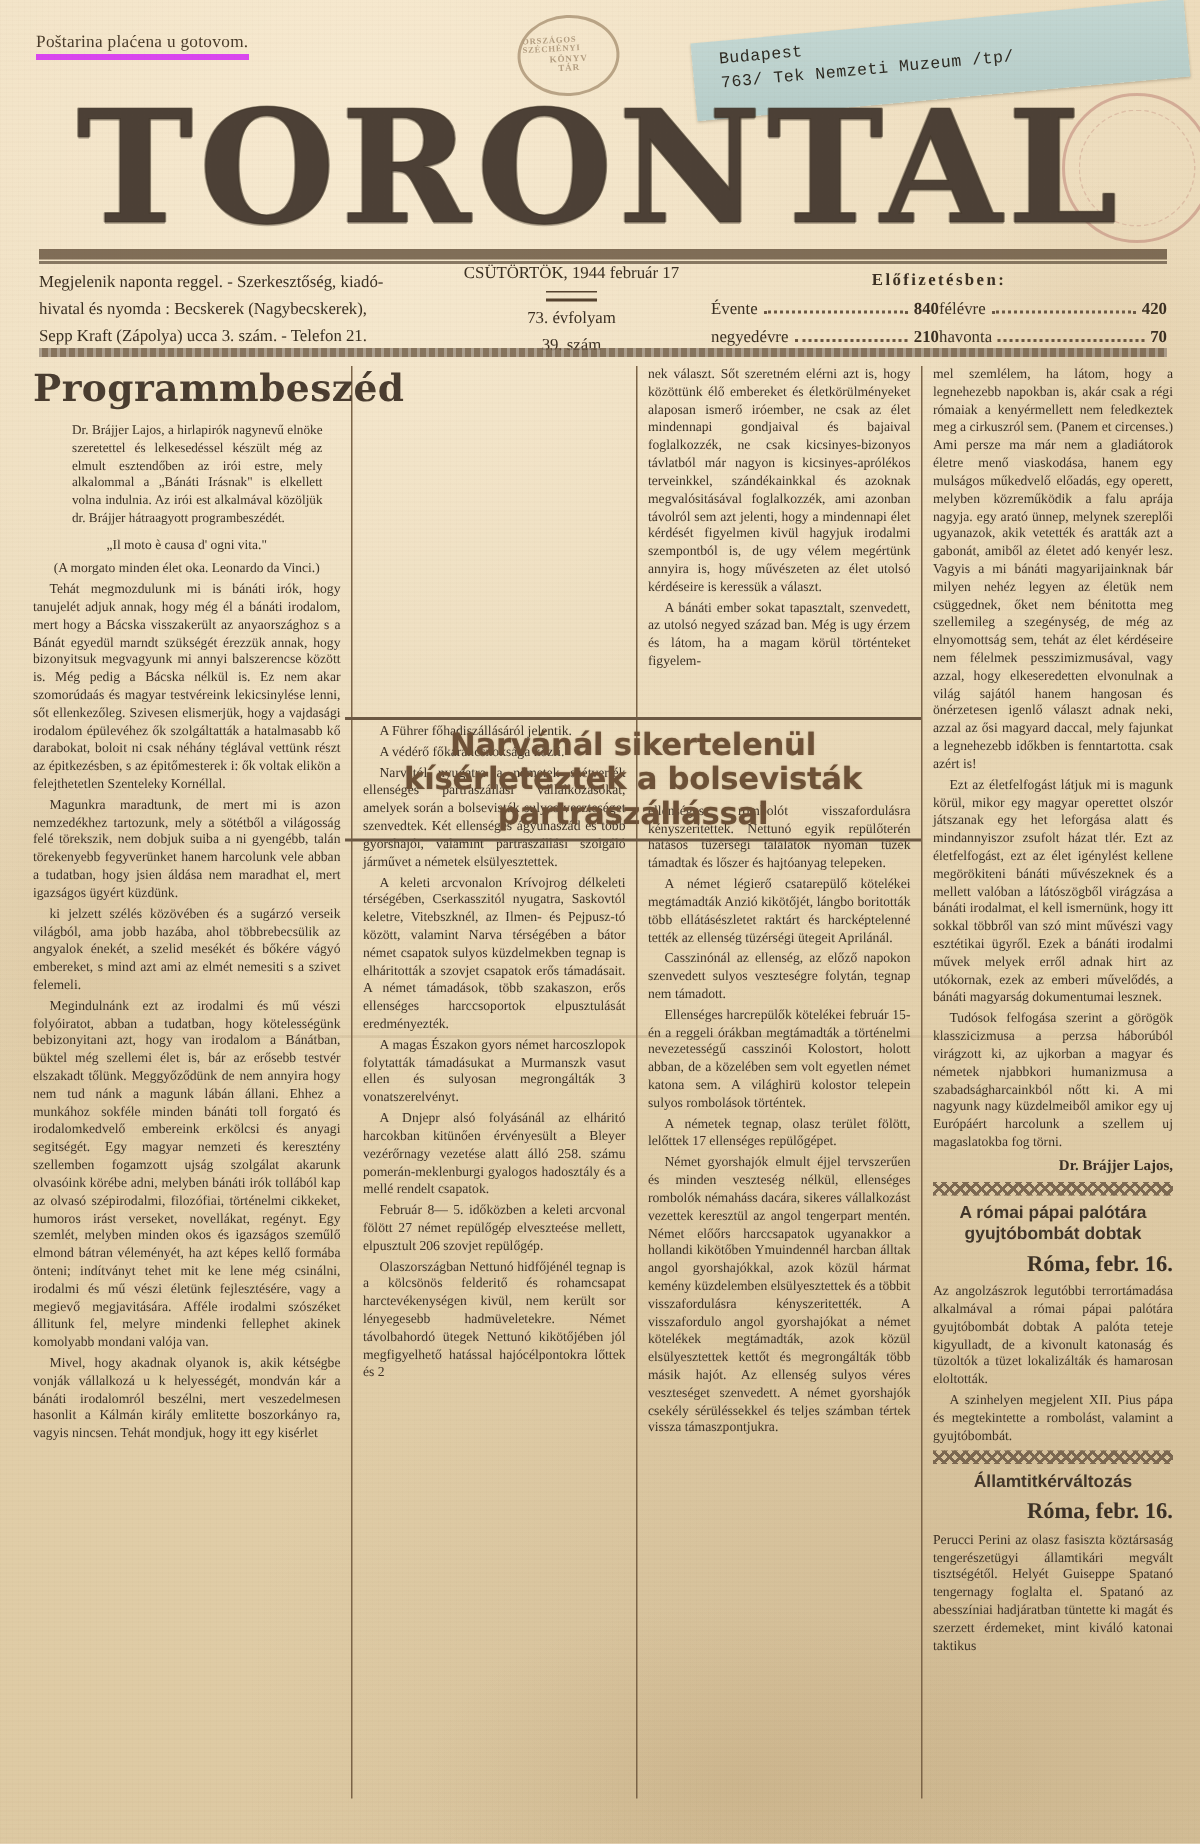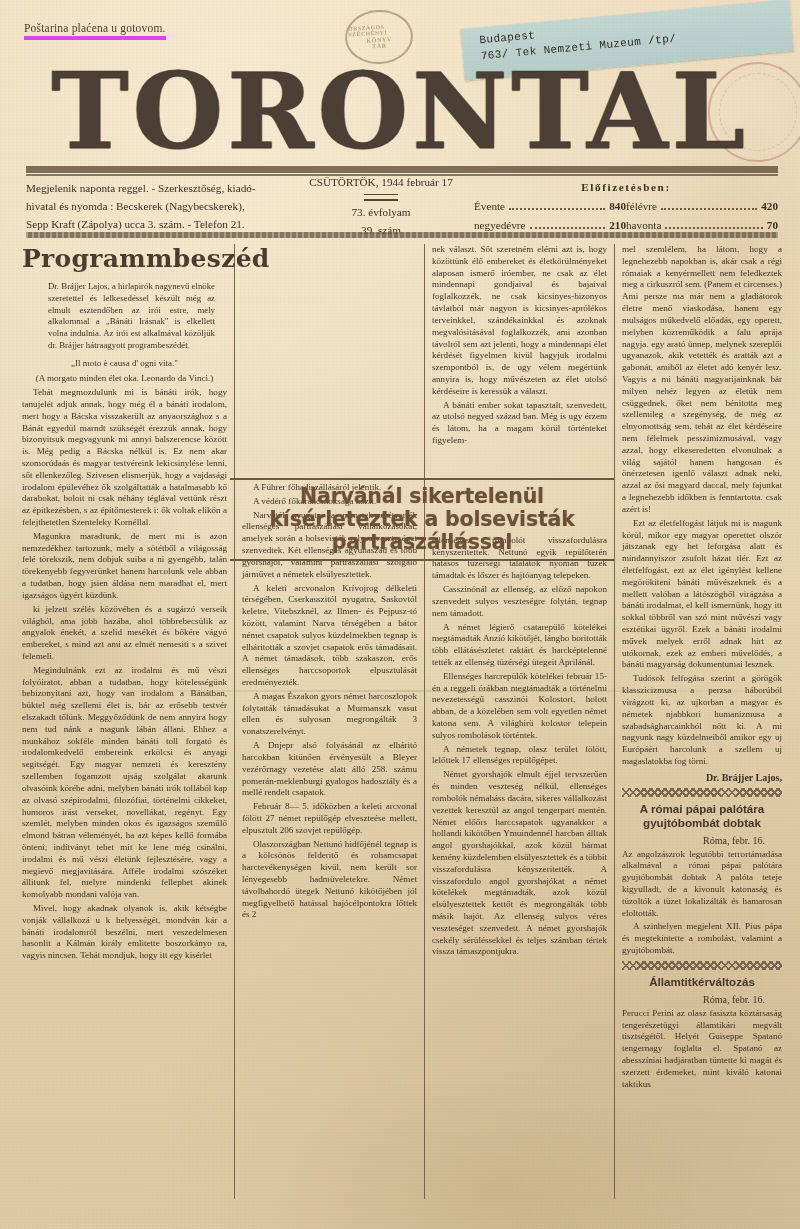--- a/index.html
+++ b/index.html
@@ -178,21 +178,21 @@
   
   .warhead-wrap{
     position:absolute;left:230px;top:478px;width:384px;
   }
 
   .boxhead{
     font-family:Liberation Sans, sans-serif;
     font-weight:bold;font-size:11.6px;line-height:1.2;
     text-align:center;margin:4px 0 4px;color:#42362a;
   }
-  .dateline{text-align:right;font-weight:normal;font-size:10px;margin:0 17px 2px;}
+  .dateline{text-align:right;font-weight:bold;font-size:15px;margin:0 0 2px;}
   .byline{text-align:right;font-weight:bold;font-size:10px;margin:3px 0 2px;}
 
   .zig{
     height:9px;margin:4px 0 5px;
     background-image:
       repeating-linear-gradient(135deg,#6b5843 0 2px,rgba(0,0,0,0) 2px 5px),
       repeating-linear-gradient(45deg,#6b5843 0 2px,rgba(0,0,0,0) 2px 5px);
     opacity:.85;
   }
 
@@ -303,22 +303,22 @@
       <p>A Dnjepr alsó folyásánál az elháritó harcokban kitünően érvényesült a Bleyer vezérőrnagy vezetése alatt álló 258. számu pomerán-meklenburgi gyalogos hadosztály és a mellé rendelt csapatok.</p>
       <p>Február 8— 5. időközben a keleti arcvonal fölött 27 német repülőgép elveszteése mellett, elpusztult 206 szovjet repülőgép.</p>
       <p>Olaszországban Nettunó hidfőjénél tegnap is a kölcsönös felderitő és rohamcsapat harctevékenységen kivül, nem került sor lényegesebb hadmüveletekre. Német távolbahordó ütegek Nettunó kikötőjében jól megfigyelhető hatással hajócélpontokra lőttek és 2</p>
     </div>
 
     <div class="col c3">
       <p class="noind">nek választ. Sőt szeretném elérni azt is, hogy közöttünk élő embereket és életkörülményeket alaposan ismerő iróember, ne csak az élet mindennapi gondjaival és bajaival foglalkozzék, ne csak kicsinyes-bizonyos távlatból már nagyon is kicsinyes-aprólékos terveinkkel, szándékainkkal és azoknak megvalósitásával foglalkozzék, ami azonban távolról sem azt jelenti, hogy a mindennapi élet kérdését figyelmen kivül hagyjuk irodalmi szempontból is, de ugy vélem megértünk annyira is, hogy művészeten az élet utolsó kérdéseire is keressük a választ.</p>
       <p>A bánáti ember sokat tapasztalt, szenvedett, az utolsó negyed század ban. Még is ugy érzem és látom, ha a magam körül történteket figyelem-</p>
       <div style="height:86px"></div>
       <p class="noind">ellenséges rombolót visszafordulásra kényszeritettek. Nettunó egyik repülőterén hatásos tüzérségi találatok nyomán tüzek támadtak és lőszer és hajtóanyag telepeken.</p>
+      <p>A német légierő csatarepülő kötelékei megtámadták Anzió kikötőjét, lángbo boritották több ellátásészletet raktárt és harcképtelenné tették az ellenség tüzérségi ütegeit Aprilánál.</p>
       <p>Casszinónál az ellenség, az előző napokon szenvedett sulyos veszteségre folytán, tegnap nem támadott.</p>
-      <p>A német légierő csatarepülő kötelékei megtámadták Anzió kikötőjét, lángbo boritották több ellátásészletet raktárt és harcképtelenné tették az ellenség tüzérségi ütegeit Aprilánál.</p>
       <p>Ellenséges harcrepülők kötelékei február 15-én a reggeli órákban megtámadták a történelmi nevezetességű casszinói Kolostort, holott abban, de a közelében sem volt egyetlen német katona sem. A világhirü kolostor telepein sulyos rombolások történtek.</p>
       <p>A németek tegnap, olasz terület fölött, lelőttek 17 ellenséges repülőgépet.</p>
       <p>Német gyorshajók elmult éjjel tervszerűen és minden veszteség nélkül, ellenséges rombolók némaháss dacára, sikeres vállalkozást vezettek keresztül az angol tengerpart mentén. Német előőrs harccsapatok ugyanakkor a hollandi kikötőben Ymuindennél harcban álltak angol gyorshajókkal, azok közül hármat kemény küzdelemben elsülyesztettek és a többit visszafordulásra kényszeritették. A visszafordulo angol gyorshajókat a német kötelékek megtámadták, azok közül elsülyesztettek kettőt és megrongálták több másik hajót. Az ellenség sulyos véres veszteséget szenvedett. A német gyorshajók csekély sérüléssekkel és teljes számban tértek vissza támaszpontjukra.</p>
       <p></p>
     </div>
 
     <div class="col c4">
       <p class="noind">mel szemlélem, ha látom, hogy a legnehezebb napokban is, akár csak a régi rómaiak a kenyérmellett nem feledkeztek meg a cirkuszról sem. (Panem et circenses.) Ami persze ma már nem a gladiátorok életre menő viaskodása, hanem egy mulságos műkedvelő előadás, egy operett, melyben közreműködik a falu aprája nagyja. egy arató ünnep, melynek szereplői ugyanazok, akik vetették és aratták azt a gabonát, amiből az életet adó kenyér lesz. Vagyis a mi bánáti magyarijainknak bár milyen nehéz legyen az életük nem csüggednek, őket nem bénitotta meg szellemileg a szegénység, de még az elnyomottság sem, tehát az élet kérdéseire nem félelmek pesszimizmusával, vagy azzal, hogy elkeseredetten elvonulnak a világ sajától hanem hangosan és önérzetesen igenlő választ adnak neki, azzal az ősi magyard daccal, mely fajunkat a legnehezebb időkben is fenntartotta. csak azért is!</p>
       <p>Ezt az életfelfogást látjuk mi is magunk körül, mikor egy magyar operettet olszór játszanak egy het leforgása alatt és mindannyiszor zsufolt házat tlér. Ezt az életfelfogást, ezt az élet igénylést kellene megörökiteni bánáti művészeknek és a mellett valóban a látószögből virágzása a bánáti irodalmat, el kell ismernünk, hogy itt sokkal többről van szó mint művészi vagy esztétikai ügyről. Ezek a bánáti irodalmi művek melyek erről adnak hirt az utókornak, ezek az emberi művelődés, a bánáti magyarság dokumentumai lesznek.</p>
       <p>Tudósok felfogása szerint a görögök klasszicizmusa a perzsa háborúból virágzott ki, az ujkorban a magyar és németek njabbkori humanizmusa a szabadságharcainkból nőtt ki. A mi nagyunk nagy küzdelmeiből amikor egy uj Európáért harcolunk a szellem uj magaslatokba fog törni.</p>

